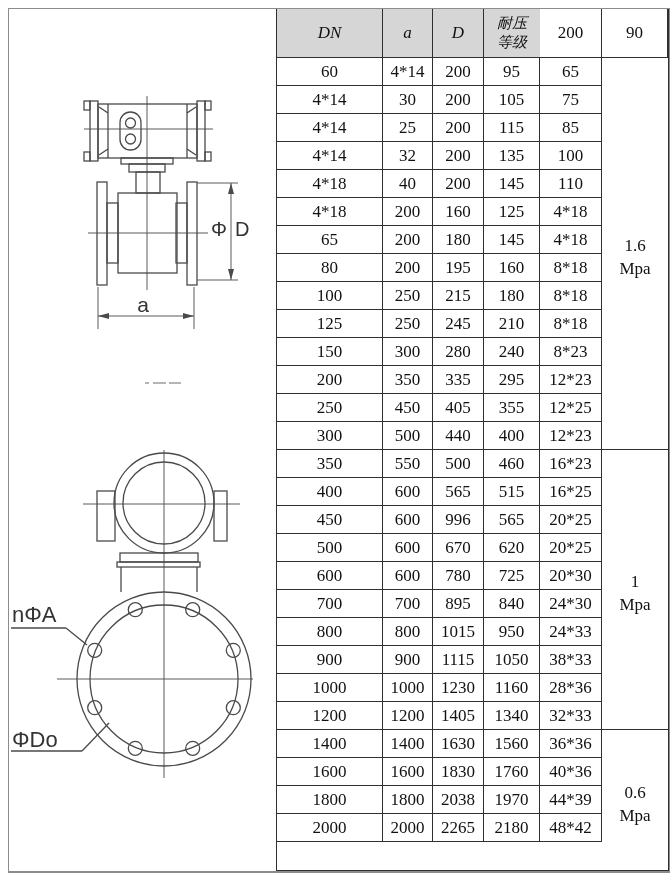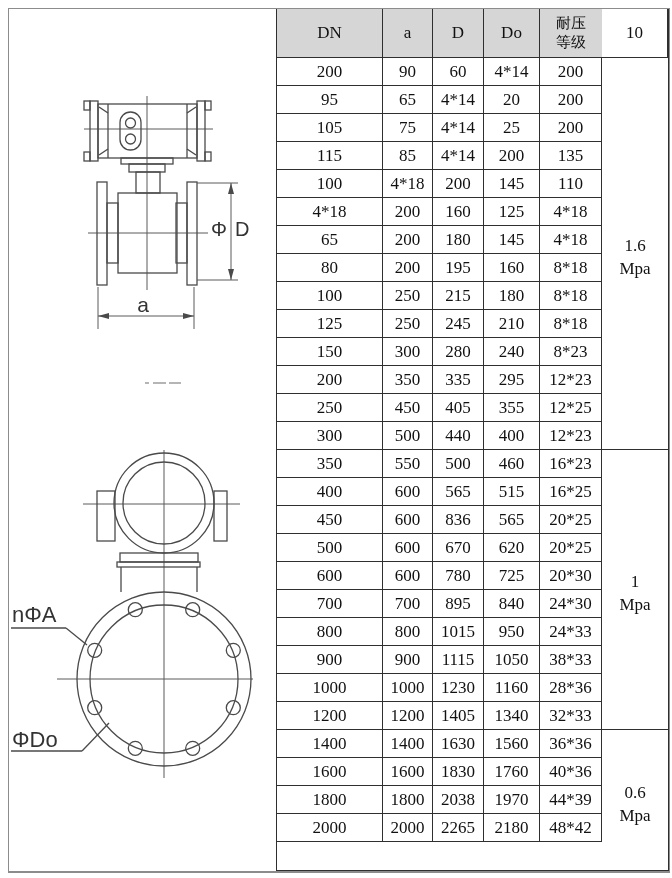--- a/index.html
+++ b/index.html
@@ -11,21 +11,21 @@
 
   
   .tbl{position:absolute;left:276px;top:8px;display:grid;
        grid-template-columns:106px 50px 51px 56px 62px 66px;
        grid-template-rows:49px repeat(29,28px);
        border:1px solid #2f2f2f;border-bottom-width:2px;
        background:#fff;font-size:17px;line-height:1.15;}
   .cell{display:flex;align-items:center;justify-content:center;
         border-right:1px solid #2f2f2f;border-bottom:1px solid #2f2f2f;
         white-space:nowrap;}
-  .hdr{background:#d6d6d6;}
+  .hdr{background:#d6d6d6;font-style:italic;}
   .hdr2{flex-direction:column;font-size:15px;line-height:1.25;border-right:none;}
   .grp{grid-column:6;display:flex;flex-direction:column;align-items:center;
        justify-content:center;border-bottom:1px solid #2f2f2f;line-height:1.35;margin-top:9px;}
   .grp.lastgrp{border-bottom:none;}
 
   svg text{font-family:"Liberation Sans",sans-serif;fill:#333;}
   svg .ln{stroke:#4a4a4a;stroke-width:1.3;fill:none;}
   svg .thin{stroke:#5a5a5a;stroke-width:1;fill:none;}
   svg .ar{fill:#4a4a4a;stroke:none;}
 </style>
@@ -149,54 +149,54 @@
       <span>Mpa</span>
     </div>
     <div class="grp lastgrp" style="grid-row:26/span 5;">
       <span>0.6</span>
       <span>Mpa</span>
     </div>
 
     <div class="cell hdr">DN</div>
     <div class="cell hdr">a</div>
     <div class="cell hdr">D</div>
-    <div class="cell hdr">Do</div>
     <div class="cell hdr hdr2">
       <span>耐压</span>
       <span>等级</span>
     </div>
 
-      <div class="cell">10</div>
       <div class="cell">200</div>
       <div class="cell">90</div>
       <div class="cell">60</div>
       <div class="cell">4*14</div>
 
       <div class="cell">200</div>
       <div class="cell">95</div>
       <div class="cell">65</div>
       <div class="cell">4*14</div>
 
-      <div class="cell">20</div>
+      <div class="cell">30</div>
       <div class="cell">200</div>
       <div class="cell">105</div>
       <div class="cell">75</div>
       <div class="cell">4*14</div>
 
       <div class="cell">25</div>
       <div class="cell">200</div>
       <div class="cell">115</div>
       <div class="cell">85</div>
       <div class="cell">4*14</div>
 
+      <div class="cell">32</div>
       <div class="cell">200</div>
       <div class="cell">135</div>
       <div class="cell">100</div>
       <div class="cell">4*18</div>
 
+      <div class="cell">40</div>
       <div class="cell">200</div>
       <div class="cell">145</div>
       <div class="cell">110</div>
       <div class="cell">4*18</div>
 
       <div class="cell">200</div>
       <div class="cell">160</div>
       <div class="cell">125</div>
       <div class="cell">4*18</div>
 
@@ -255,21 +255,21 @@
       <div class="cell">16*23</div>
 
       <div class="cell">400</div>
       <div class="cell">600</div>
       <div class="cell">565</div>
       <div class="cell">515</div>
       <div class="cell">16*25</div>
 
       <div class="cell">450</div>
       <div class="cell">600</div>
-      <div class="cell">836</div>
+      <div class="cell">996</div>
       <div class="cell">565</div>
       <div class="cell">20*25</div>
 
       <div class="cell">500</div>
       <div class="cell">600</div>
       <div class="cell">670</div>
       <div class="cell">620</div>
       <div class="cell">20*25</div>
 
       <div class="cell">600</div>

